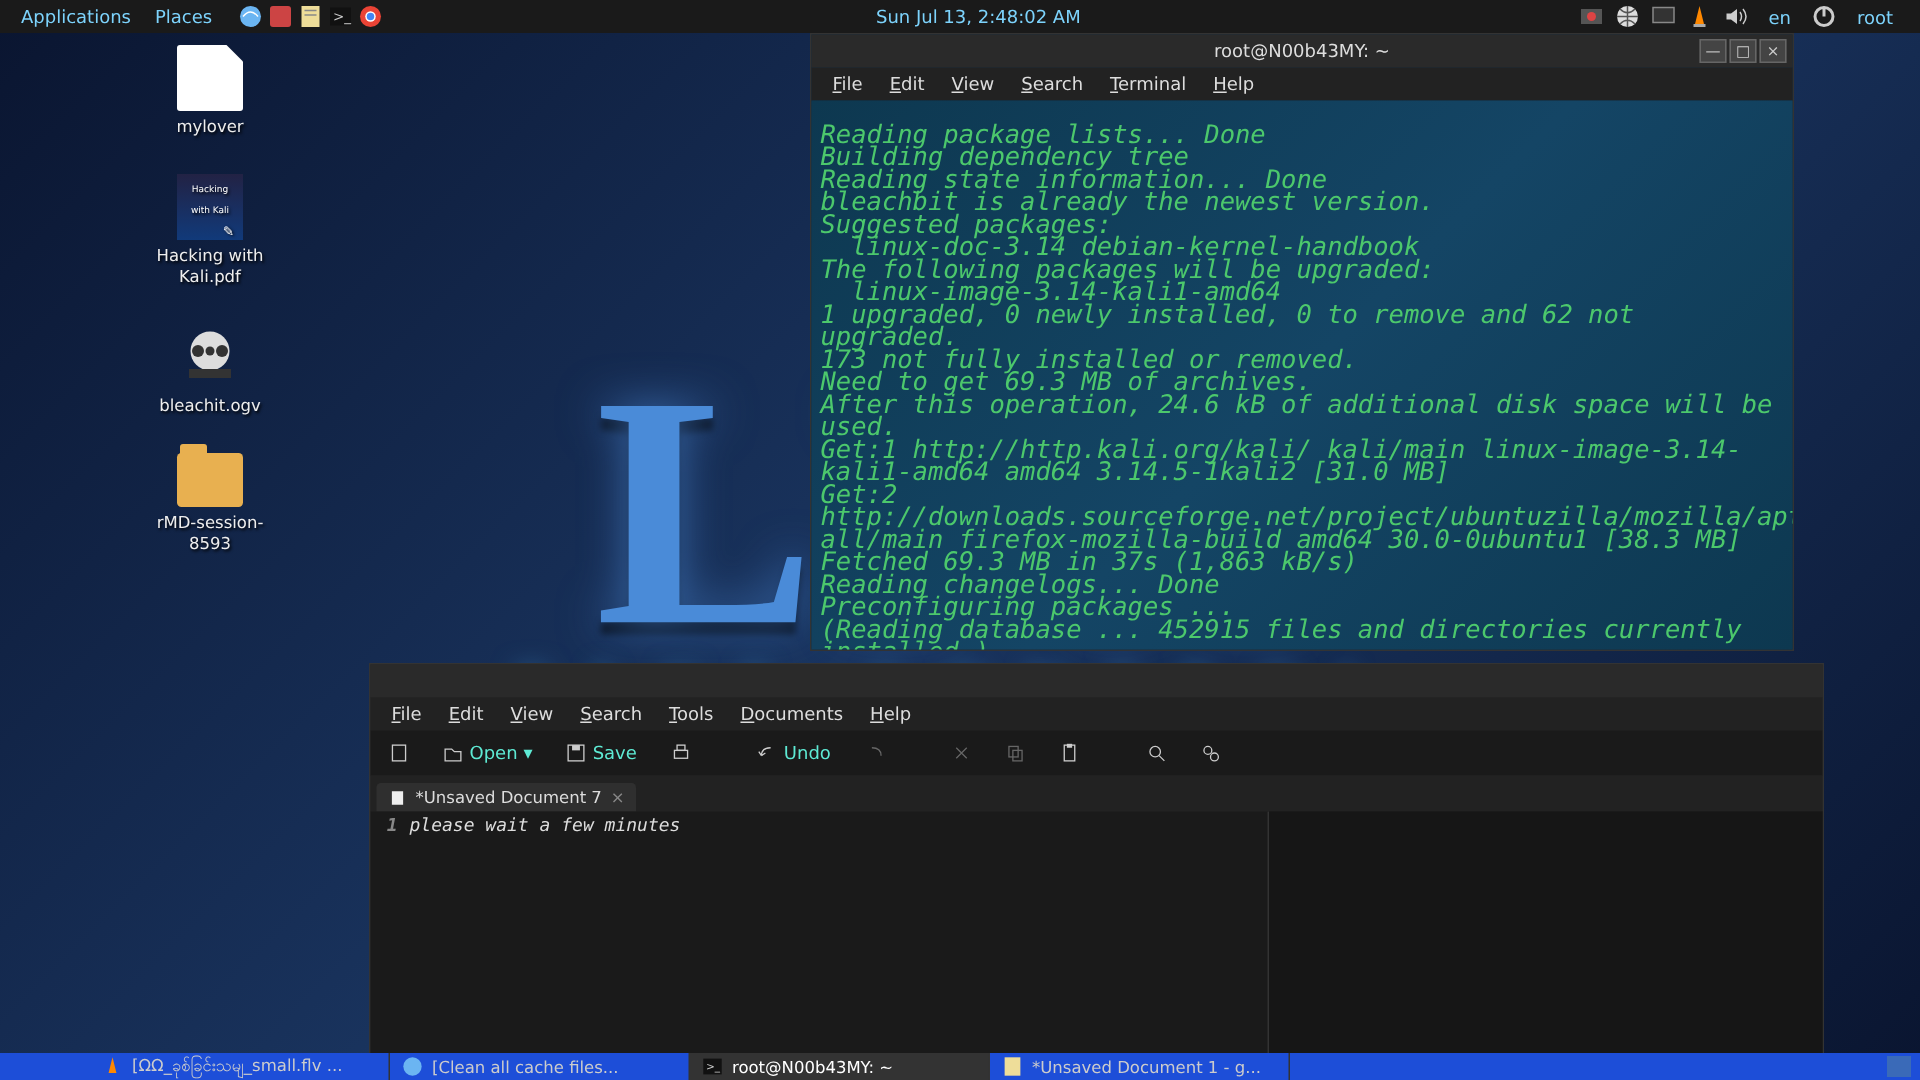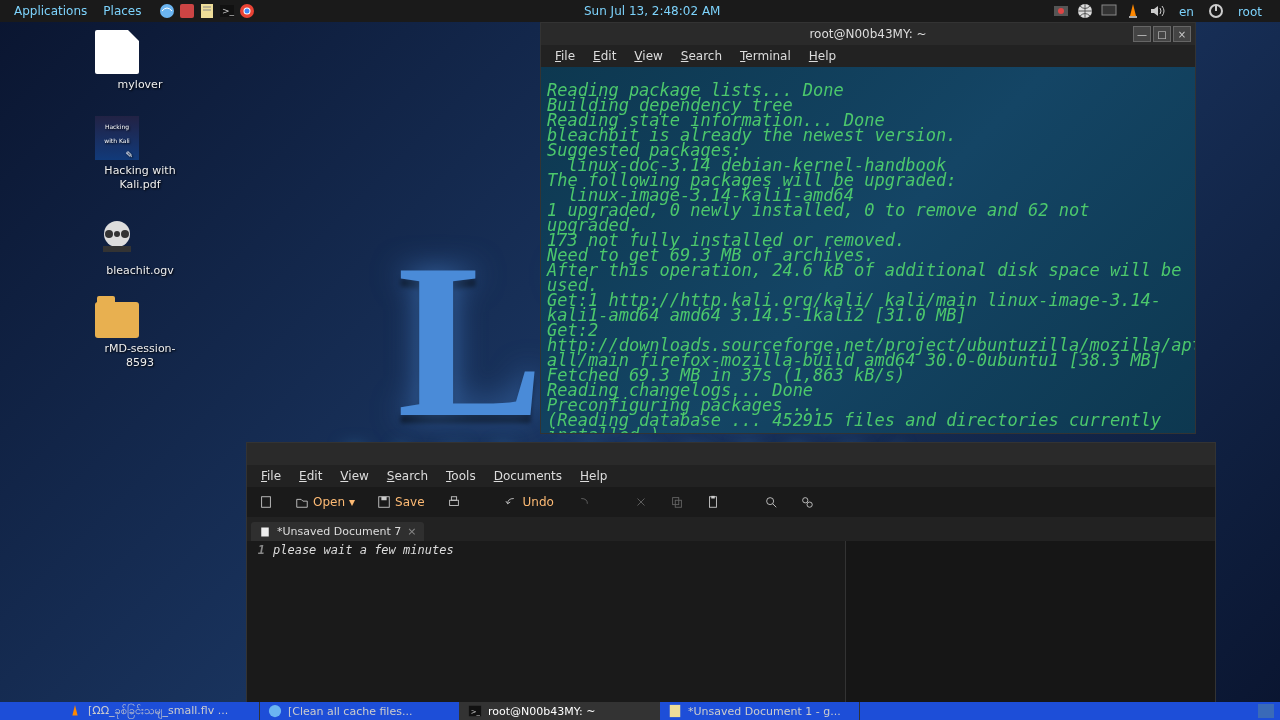--- a/index.html
+++ b/index.html
@@ -53,21 +53,21 @@
   text-shadow: 0 0 15px #2a5a88;
   margin-top: -30px;
 }
 
 
 .desktop-icons {
   position: absolute; top: 30px; left: 95px;
   display: flex; flex-direction: column; gap: 24px;
 }
 .desktop-icon {
-  display:flex; flex-direction:column; 
+  display:flex; flex-direction:column; align-items:center;
   width: 90px; text-align:center; color:#eee;
   font-size: 11px; line-height: 14px;
   text-shadow: 1px 1px 2px #000;
 }
 .desktop-icon .glyph {
   width: 44px; height: 44px; margin-bottom: 4px;
   display:flex; align-items:center; justify-content:center;
   font-size: 28px;
 }
 .glyph.file { background:#fff; border-radius: 2px; clip-path: polygon(0 0, 75% 0, 100% 25%, 100% 100%, 0 100%); }
@@ -119,21 +119,21 @@
 .gedit-menubar {
   height: 22px; background:#222; display:flex; align-items:center;
   padding: 0 6px; gap:2px; color:#ddd;
 }
 .gedit-menubar span { padding: 0 8px; cursor:pointer; }
 .gedit-menubar span:first-letter { text-decoration: underline; }
 .gedit-toolbar {
   height: 30px; background:#1a1a1a; display:flex; align-items:center;
   padding: 0 6px; gap: 10px;
 }
-.tbtn { height:22px; padding:0 6px; display:flex; align-items:center; gap:4px; color:#fdba74; cursor:pointer; font-size:12px; }
+.tbtn { height:22px; padding:0 6px; display:flex; align-items:center; gap:4px; color:#5eead4; cursor:pointer; font-size:12px; }
 .tbtn.disabled { color:#666; }
 .tbtn svg { width:14px; height:14px; }
 .gedit-tabs {
   height: 24px; background:#222; display:flex; align-items:flex-end;
   padding: 0 4px;
 }
 .gedit-tab {
   background:#2f2f2f; color:#ddd; padding:3px 8px;
   border-radius: 3px 3px 0 0; display:flex; gap:6px; align-items:center;
   font-size:11px;

